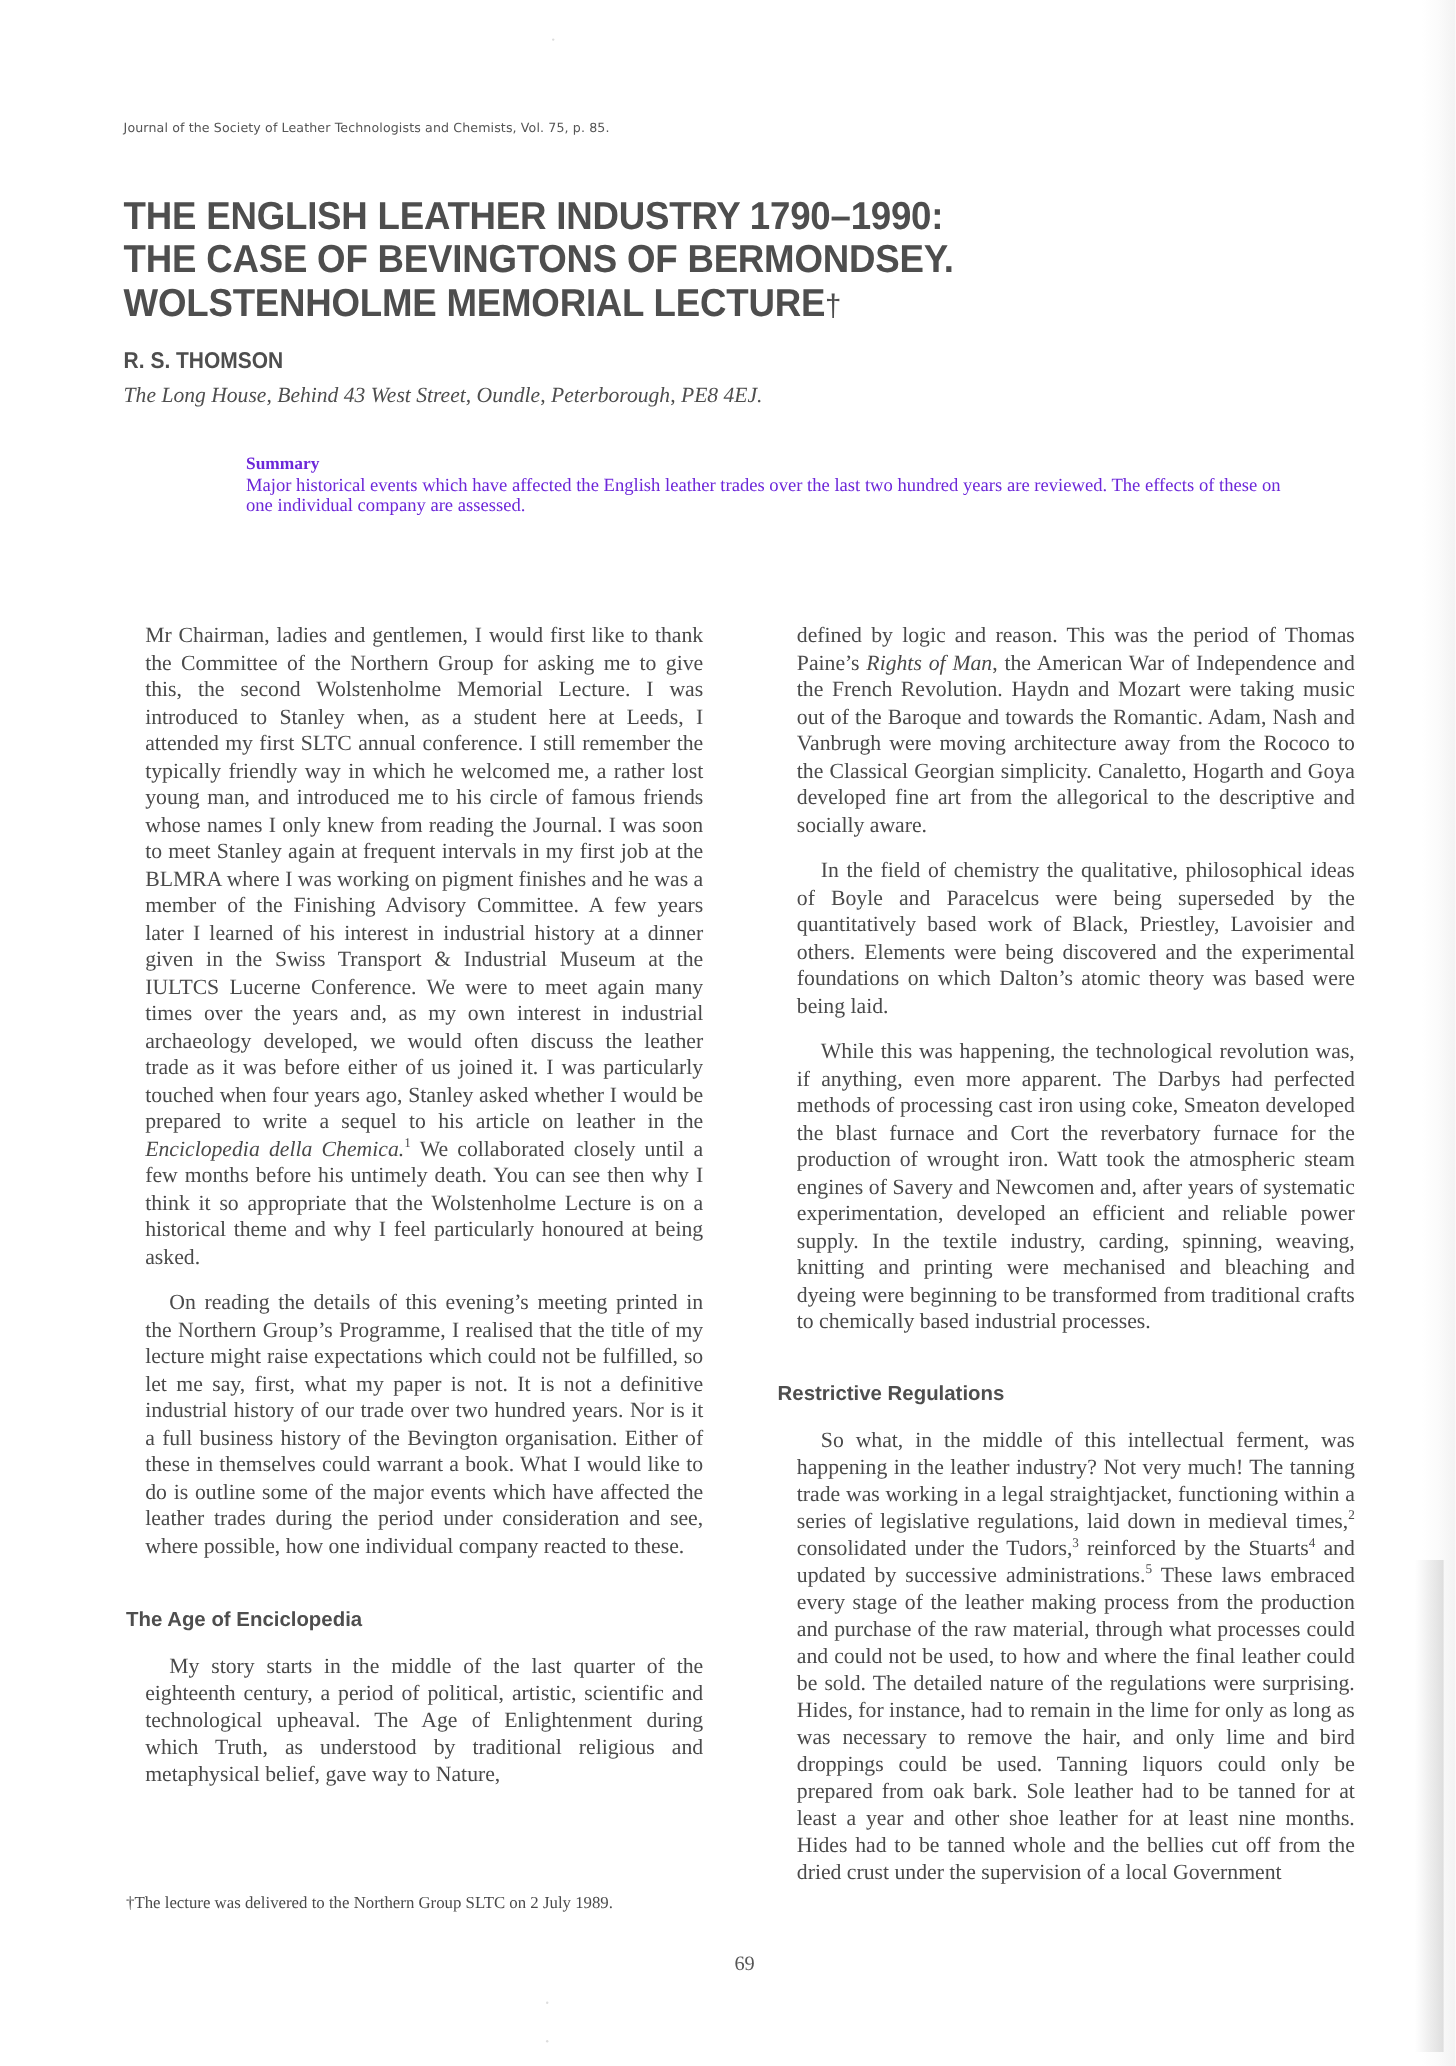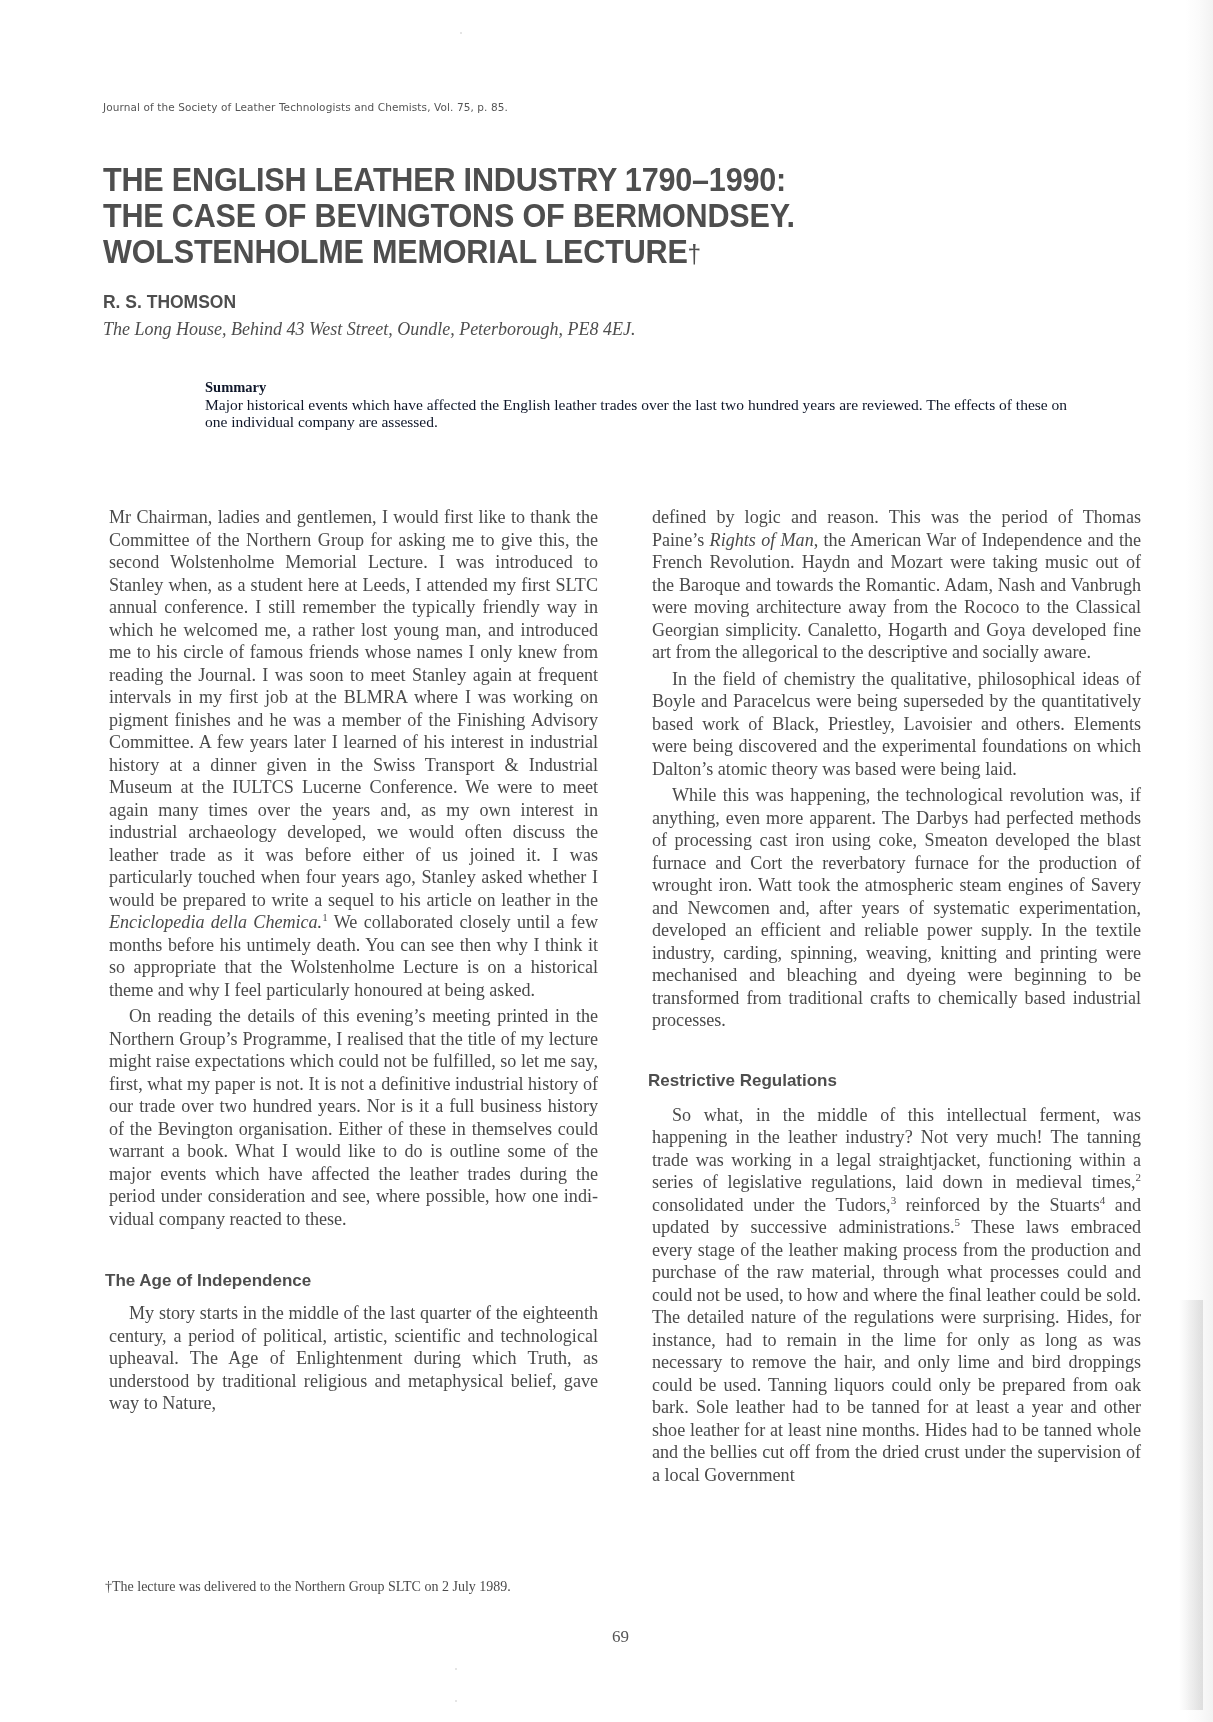--- a/index.html
+++ b/index.html
@@ -31,31 +31,31 @@
       position: absolute; left: 103px; top: 291px; margin: 0;
       font-family: "Liberation Sans", sans-serif; font-weight: bold; font-size: 19px; color: #4e4e4e;
       transform: scaleX(0.92); transform-origin: left top;
     }
     .address {
       position: absolute; left: 103px; top: 319px;
       font-family: "Liberation Serif", serif; font-style: italic; font-size: 18px; color: #4e4e4e;
     }
     .summary {
       position: absolute; left: 205px; top: 379px; width: 870px;
-      font-family: "Liberation Serif", serif; font-size: 15.5px; line-height: 17px; color: #0f172a;
+      font-family: "Liberation Serif", serif; font-size: 15.5px; line-height: 17px; color: #6d28d9;
     }
     .summary .summary-head { font-weight: bold; font-size: 14.5px; display: block; }
     .col {
       position: absolute; top: 502px; width: 497px;
       font-family: "Liberation Serif", serif; font-size: 18.1px; line-height: 22.5px;
       color: #4a4a4a; text-align: justify; hyphens: manual;
     }
     .col-left { left: 105px; }
     .col-right { left: 648px; }
-    .col p { margin: 4px; text-indent: 0; }
+    .col p { margin: 16px; text-indent: 0; }
     .col p.indent { text-indent: 20px; }
     .col sup { font-size: 11px; line-height: 0; }
     .section-heading {
       font-family: "Liberation Sans", sans-serif; font-weight: bold; font-size: 17px;
       color: #4e4e4e; margin: 0; line-height: 22px;
     }
     .sec1 { margin-top: 40px !important; margin-bottom: 10px !important; }
     .sec2 { margin-top: 38px !important; margin-bottom: 12px !important; }
     .footnote {
       position: absolute; left: 105px; top: 1579px; width: 497px;
@@ -89,21 +89,21 @@
 <div class="address">The Long House, Behind 43 West Street, Oundle, Peterborough, PE8 4EJ.</div>
 
 <div class="summary">
   <span class="summary-head">Summary</span>
   <span>Major historical events which have affected the English leather trades over the last two hundred years are reviewed. The effects of these on one individual company are assessed.</span>
 </div>
 
 <div class="col col-left">
   <p><span>Mr Chairman, ladies and gentlemen, I would first like to thank the Committee of the Northern Group for asking me to give this, the second Wolstenholme Memorial Lecture. I was introduced to Stanley when, as a student here at Leeds, I attended my first SLTC annual confer­ence. I still remember the typically friendly way in which he welcomed me, a rather lost young man, and intro­duced me to his circle of famous friends whose names I only knew from reading the Journal. I was soon to meet Stanley again at frequent intervals in my first job at the BLMRA where I was working on pigment finishes and he was a member of the Finishing Advisory Committee. A few years later I learned of his interest in industrial history at a dinner given in the Swiss Transport &amp; Industrial Museum at the IULTCS Lucerne Conference. We were to meet again many times over the years and, as my own interest in industrial archaeology developed, we would often discuss the leather trade as it was before either of us joined it. I was particularly touched when four years ago, Stanley asked whether I would be prepared to write a sequel to his article on leather in the </span><em>Enciclopedia della Chemica.</em><sup>1</sup><span> We collaborated closely until a few months before his untimely death. You can see then why I think it so appropriate that the Wolsten­holme Lecture is on a historical theme and why I feel particularly honoured at being asked.</span></p>
   <p class="indent">On reading the details of this evening’s meeting printed in the Northern Group’s Programme, I realised that the title of my lecture might raise expectations which could not be fulfilled, so let me say, first, what my paper is not. It is not a definitive industrial history of our trade over two hundred years. Nor is it a full business history of the Bevington organisation. Either of these in themselves could warrant a book. What I would like to do is outline some of the major events which have affected the leather trades during the period under consideration and see, where possible, how one indi­vidual company reacted to these.</p>
-  <h3 class="section-heading sec1">The Age of Independence</h3>
+  <h3 class="section-heading sec1">The Age of Enciclopedia</h3>
   <p class="indent">My story starts in the middle of the last quarter of the eighteenth century, a period of political, artistic, scien­tific and technological upheaval. The Age of Enlighten­ment during which Truth, as understood by traditional religious and metaphysical belief, gave way to Nature,</p>
 </div>
 
 <div class="footnote">
   <span>†</span><span>The lecture was delivered to the Northern Group SLTC on 2 July 1989.</span>
 </div>
 
 <div class="col col-right">
   <p><span>defined by logic and reason. This was the period of Thomas Paine’s </span><em>Rights of Man</em><span>, the American War of Independence and the French Revolution. Haydn and Mozart were taking music out of the Baroque and towards the Romantic. Adam, Nash and Vanbrugh were moving architecture away from the Rococo to the Classical Georgian simplicity. Canaletto, Hogarth and Goya developed fine art from the allegorical to the descriptive and socially aware.</span></p>
   <p class="indent">In the field of chemistry the qualitative, philosophical ideas of Boyle and Paracelcus were being superseded by the quantitatively based work of Black, Priestley, Lavoi­sier and others. Elements were being discovered and the experimental foundations on which Dalton’s atomic theory was based were being laid.</p>

